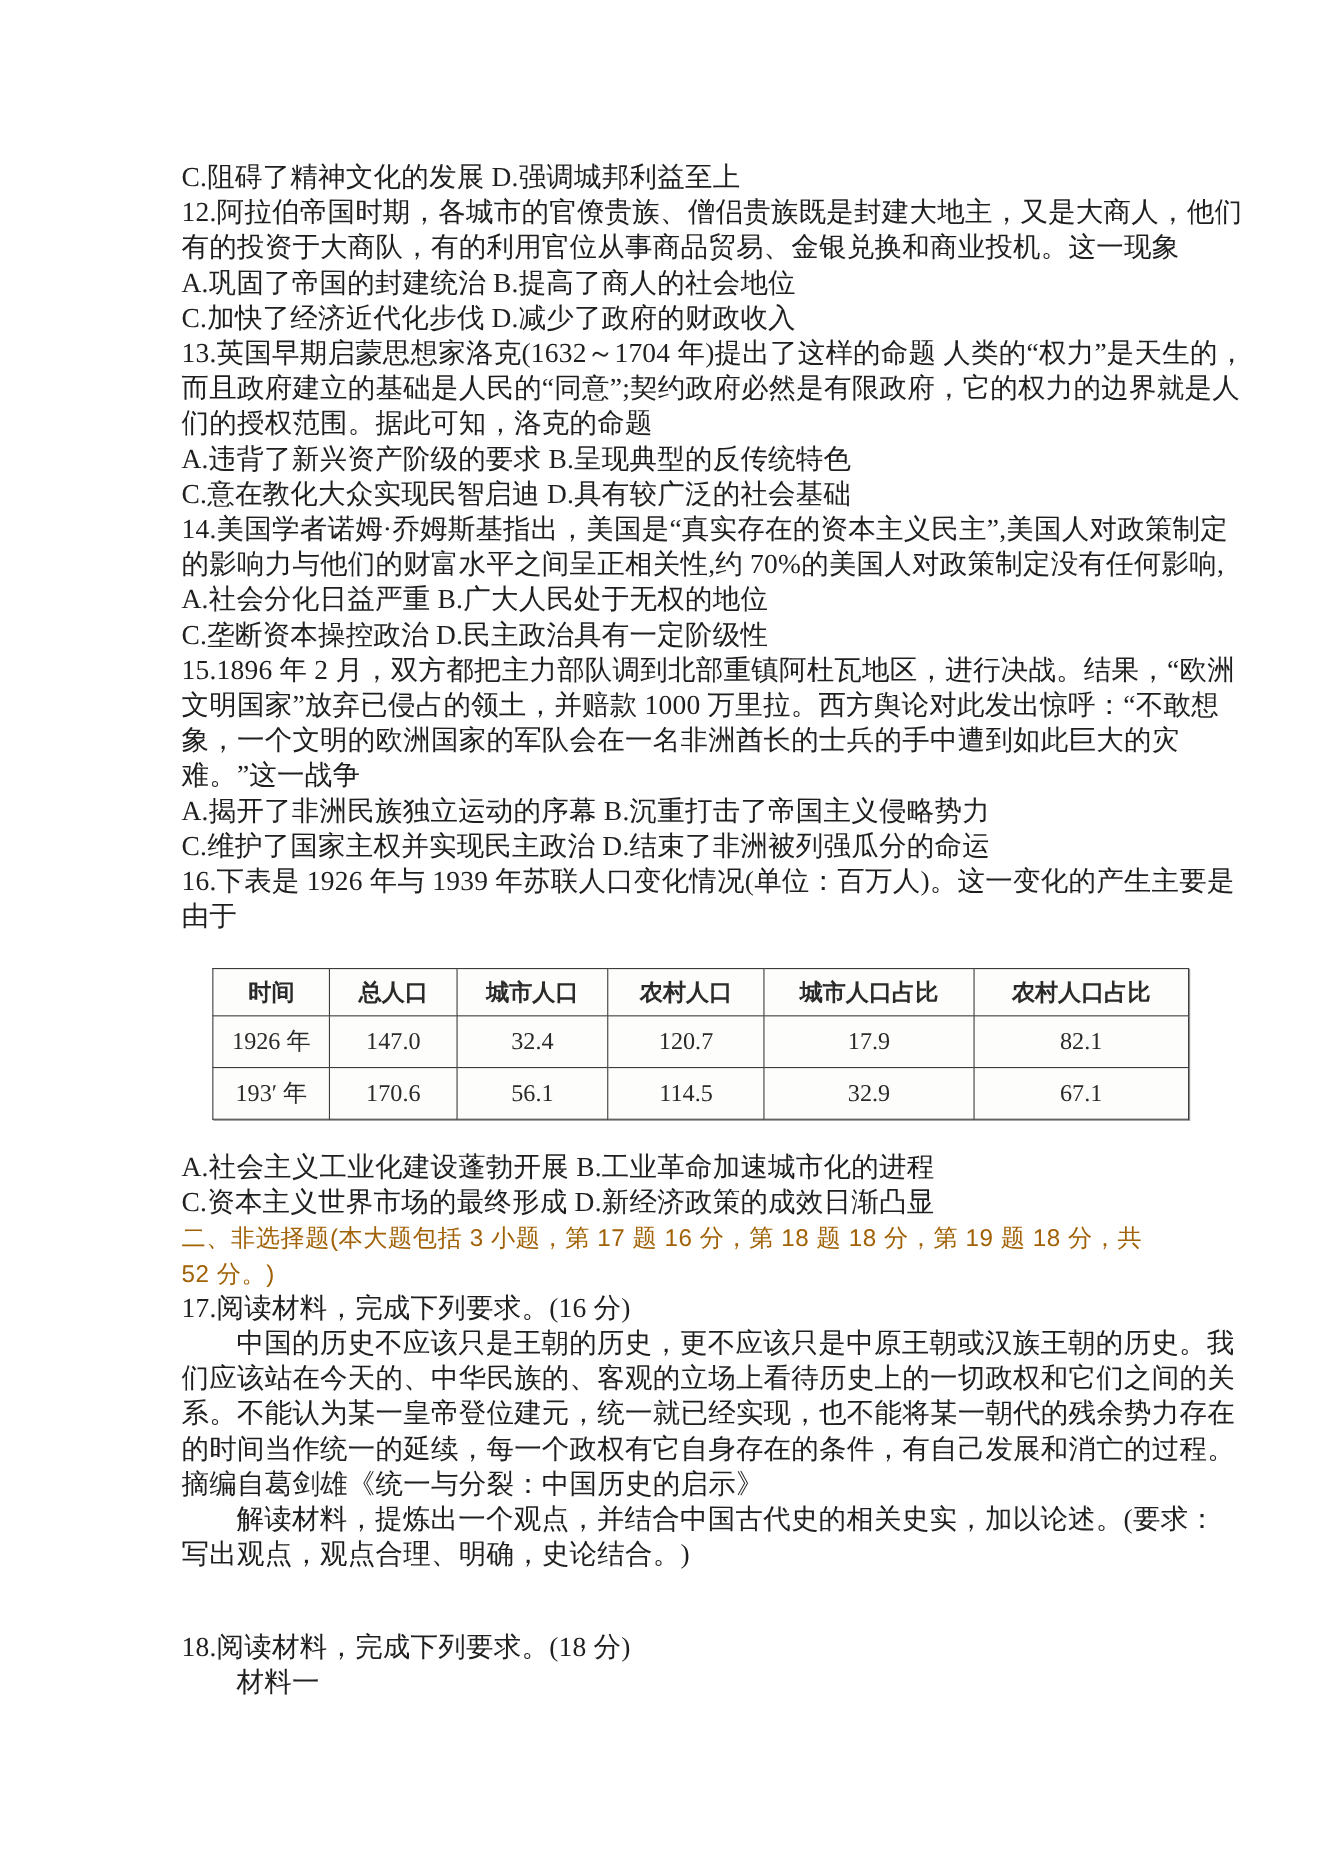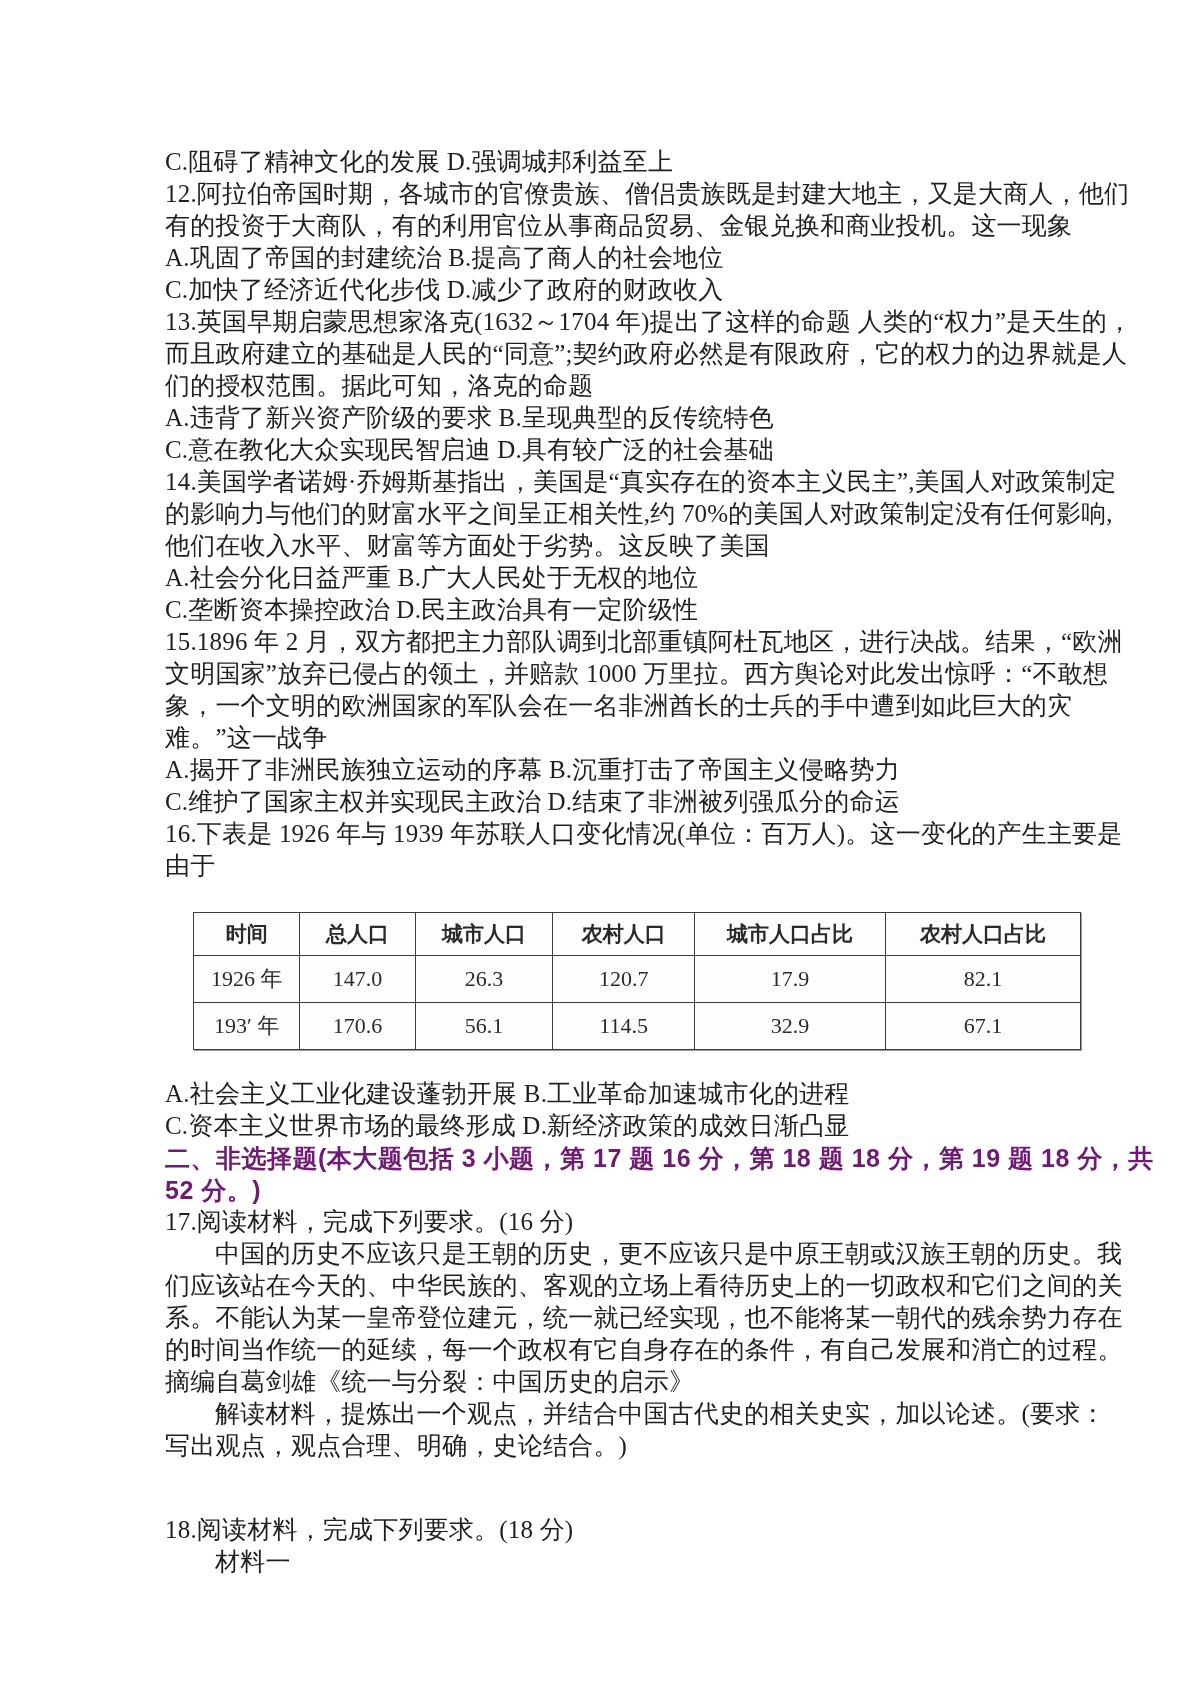--- a/index.html
+++ b/index.html
@@ -17,23 +17,23 @@
   .line{
     height:32px;
     line-height:32px;
     font-size:25px;
     white-space:nowrap;
     letter-spacing:0.2px;
   }
   .line.indent{padding-left:50px;}
   .line.bold{
     font-family:"Liberation Sans","DejaVu Sans",sans-serif;
-    font-weight:700;
-    font-size:25px;
-    color:#701a75;
+    font-weight:400;
+    font-size:22px;
+    color:#a16207;
     letter-spacing:0.5px;
   }
   .line.gap-top{margin-top:52px;}
   table.pop{
     border-collapse:collapse;
     margin:30px 0 28px 28px;
     width:888px;
     table-layout:fixed;
     color:#2a2a2a;
     box-shadow:1px 1px 0 #9a9a9a;
@@ -69,21 +69,20 @@
   <div class="line">有的投资于大商队，有的利用官位从事商品贸易、金银兑换和商业投机。这一现象</div>
   <div class="line">A.巩固了帝国的封建统治 B.提高了商人的社会地位</div>
   <div class="line">C.加快了经济近代化步伐 D.减少了政府的财政收入</div>
   <div class="line">13.英国早期启蒙思想家洛克(1632～1704 年)提出了这样的命题  人类的“权力”是天生的，</div>
   <div class="line">而且政府建立的基础是人民的“同意”;契约政府必然是有限政府，它的权力的边界就是人</div>
   <div class="line">们的授权范围。据此可知，洛克的命题</div>
   <div class="line">A.违背了新兴资产阶级的要求 B.呈现典型的反传统特色</div>
   <div class="line">C.意在教化大众实现民智启迪 D.具有较广泛的社会基础</div>
   <div class="line">14.美国学者诺姆·乔姆斯基指出，美国是“真实存在的资本主义民主”,美国人对政策制定</div>
   <div class="line">的影响力与他们的财富水平之间呈正相关性,约 70%的美国人对政策制定没有任何影响,</div>
-  <div class="line">他们在收入水平、财富等方面处于劣势。这反映了美国</div>
   <div class="line">A.社会分化日益严重 B.广大人民处于无权的地位</div>
   <div class="line">C.垄断资本操控政治 D.民主政治具有一定阶级性</div>
   <div class="line">15.1896 年 2 月，双方都把主力部队调到北部重镇阿杜瓦地区，进行决战。结果，“欧洲</div>
   <div class="line">文明国家”放弃已侵占的领土，并赔款 1000 万里拉。西方舆论对此发出惊呼：“不敢想</div>
   <div class="line">象，一个文明的欧洲国家的军队会在一名非洲酋长的士兵的手中遭到如此巨大的灾</div>
   <div class="line">难。”这一战争</div>
   <div class="line">A.揭开了非洲民族独立运动的序幕 B.沉重打击了帝国主义侵略势力</div>
   <div class="line">C.维护了国家主权并实现民主政治 D.结束了非洲被列强瓜分的命运</div>
   <div class="line">16.下表是 1926 年与 1939 年苏联人口变化情况(单位：百万人)。这一变化的产生主要是</div>
   <div class="line">由于</div>
@@ -104,21 +103,21 @@
         <th>城市人口</th>
         <th>农村人口</th>
         <th>城市人口占比</th>
         <th>农村人口占比</th>
       </tr>
     </thead>
     <tbody>
       <tr>
         <td>1926 年</td>
         <td>147.0</td>
-        <td>26.3</td>
+        <td>32.4</td>
         <td>120.7</td>
         <td>17.9</td>
         <td>82.1</td>
       </tr>
       <tr>
         <td>193′ 年</td>
         <td>170.6</td>
         <td>56.1</td>
         <td>114.5</td>
         <td>32.9</td>

